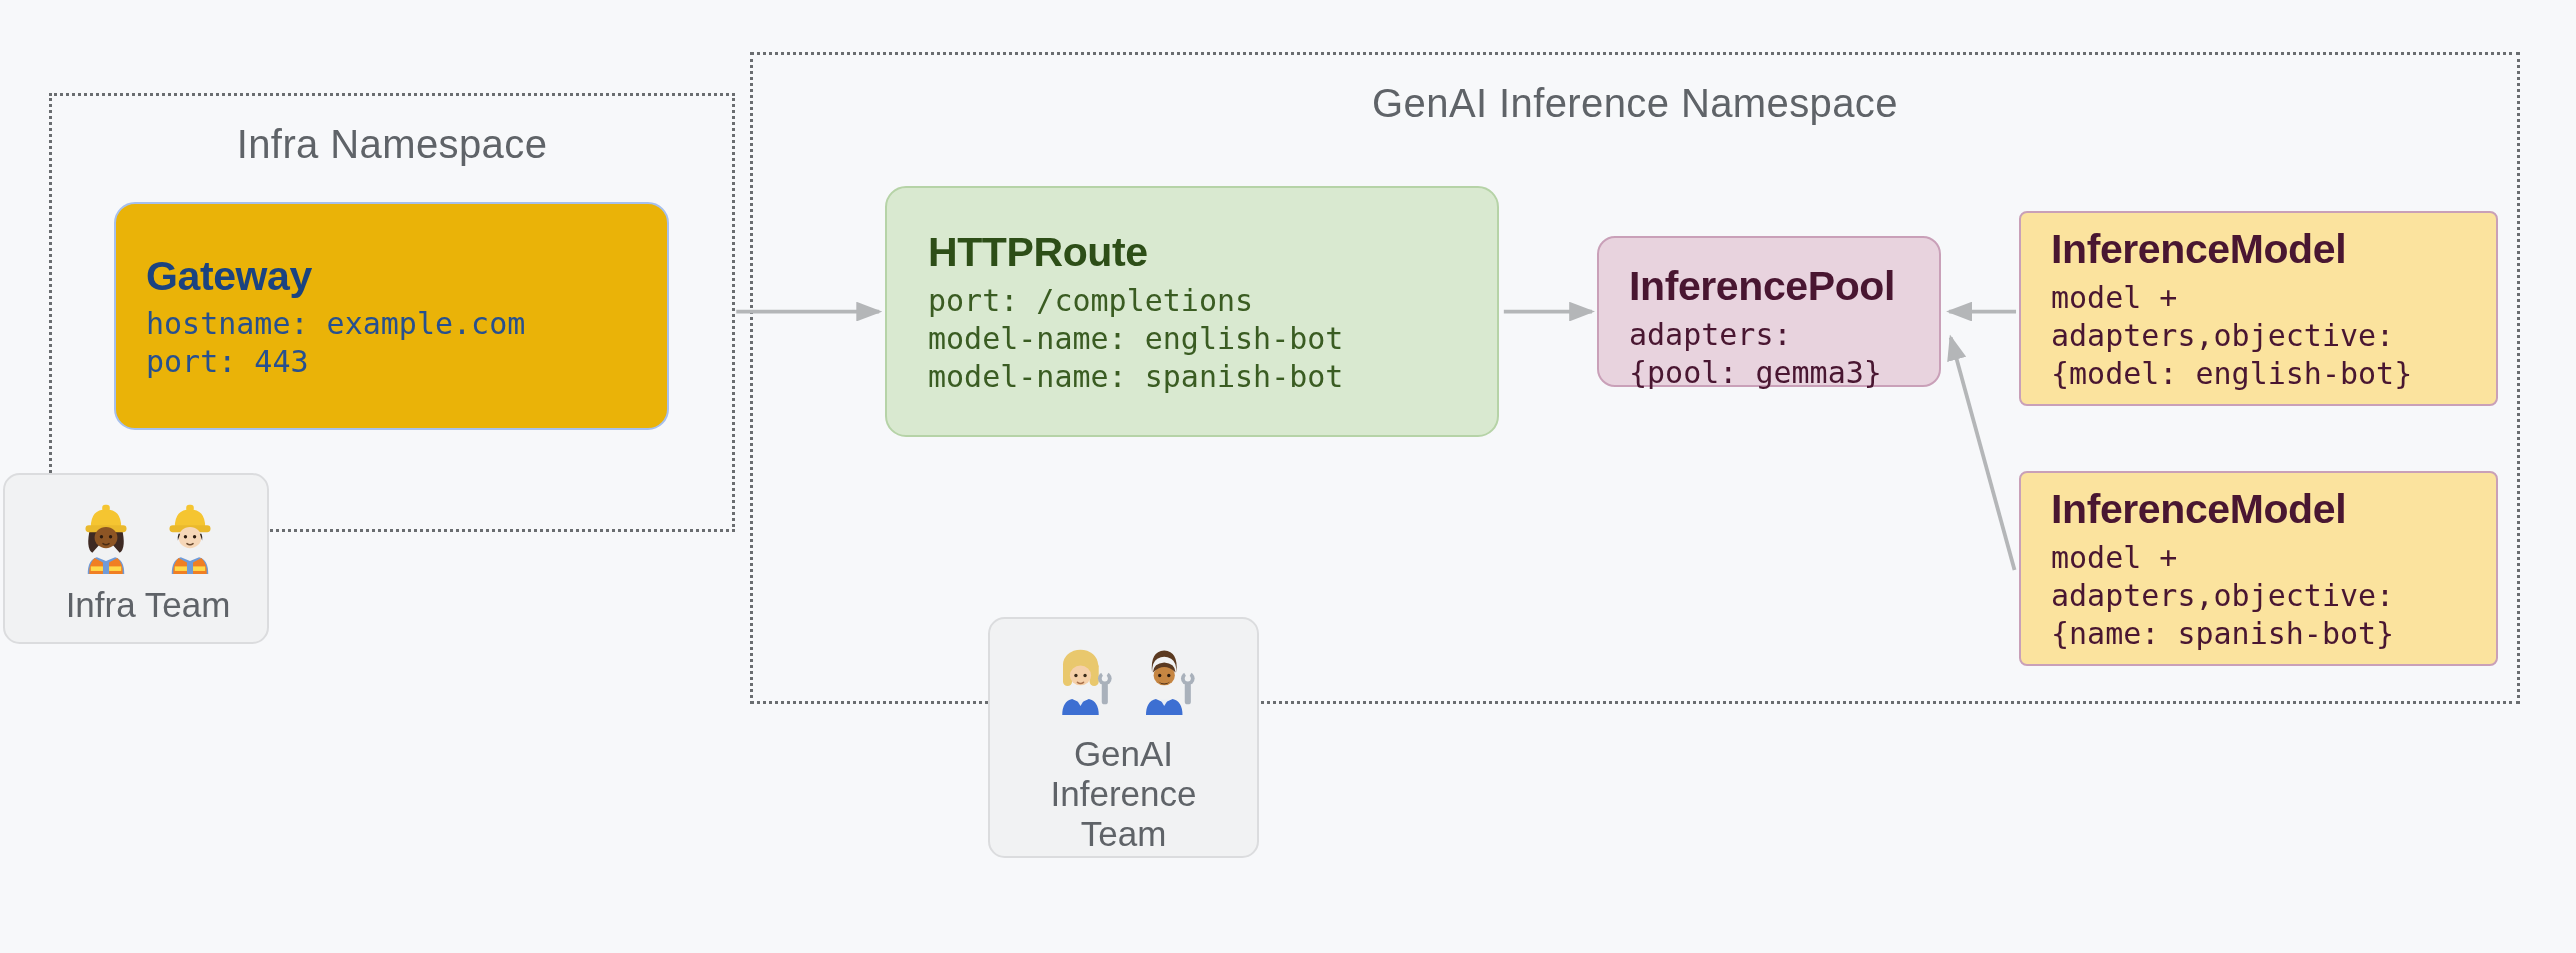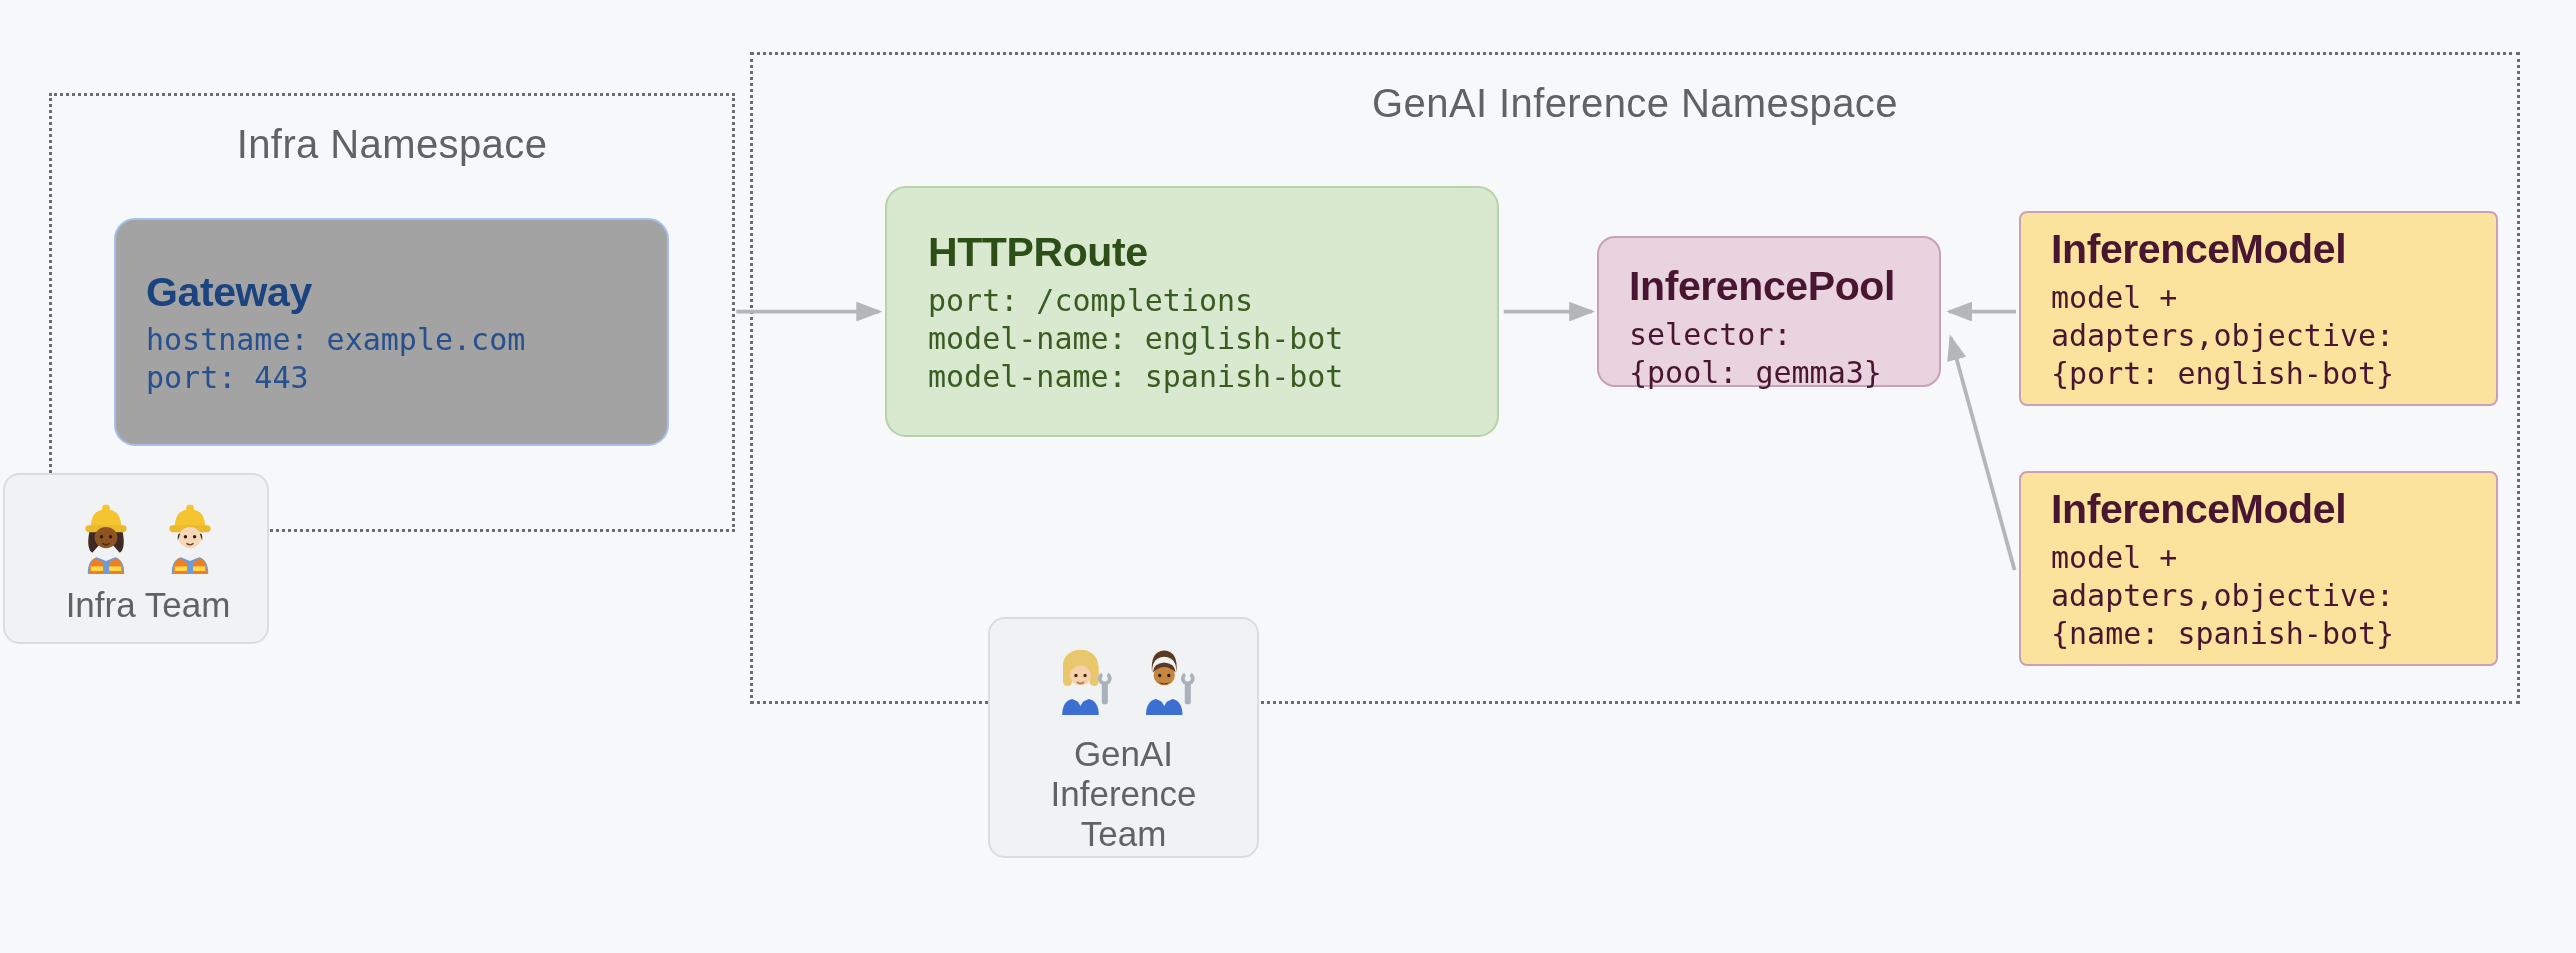--- a/index.html
+++ b/index.html
@@ -27,22 +27,22 @@
 
   
   .node {
     position: absolute; border-radius: 21px; border: 2.3px solid;
     display: flex; flex-direction: column; justify-content: center;
     padding-left: 30px; padding-right: 15px;
   }
   .node-title { font-size: 41px; font-weight: bold; line-height: 50px; letter-spacing: -0.4px; margin-bottom: 4.6px; }
   .node-line { font-family: "DejaVu Sans Mono", monospace; font-size: 30px; line-height: 38px; white-space: pre; }
 
-  .node-gateway { left: 114px; top: 218px; width: 555px; height: 228px;
-    background: #a3a3a3; border-color: #a6c0ee; }
+  .node-gateway { left: 114px; top: 202px; width: 555px; height: 228px;
+    background: #eab308; border-color: #a6c0ee; }
   .node-gateway .node-title { color: #1b4380; }
   .node-gateway .node-line  { color: #27508f; }
 
   .node-httproute { left: 885px; top: 186px; width: 614px; height: 251px;
     background: #d9e9d0; border-color: #b6d3a7; padding-left: 41px; }
   .node-httproute .node-title { color: #2d4e17; }
   .node-httproute .node-line  { color: #3a5c22; }
 
   .node-inferencepool { left: 1597px; top: 236px; width: 344px; height: 151px;
     background: #e8d3de; border-color: #c9a0b8; border-radius: 18px; }
@@ -100,29 +100,29 @@
 
   <div class="node node-httproute">
     <div class="node-title">HTTPRoute</div>
     <div class="node-line">port: /completions</div>
     <div class="node-line">model-name: english-bot</div>
     <div class="node-line">model-name: spanish-bot</div>
   </div>
 
   <div class="node node-inferencepool">
     <div class="node-title">InferencePool</div>
-    <div class="node-line">selector:</div>
+    <div class="node-line">adapters:</div>
     <div class="node-line">{pool: gemma3}</div>
   </div>
 
   <div class="node node-im node-im-english">
     <div class="node-title">InferenceModel</div>
     <div class="node-line">model +</div>
     <div class="node-line">adapters,objective:</div>
-    <div class="node-line">{port: english-bot}</div>
+    <div class="node-line">{model: english-bot}</div>
   </div>
 
   <div class="node node-im node-im-spanish">
     <div class="node-title">InferenceModel</div>
     <div class="node-line">model +</div>
     <div class="node-line">adapters,objective:</div>
     <div class="node-line">{name: spanish-bot}</div>
   </div>
 
   <div class="team team-infra">

